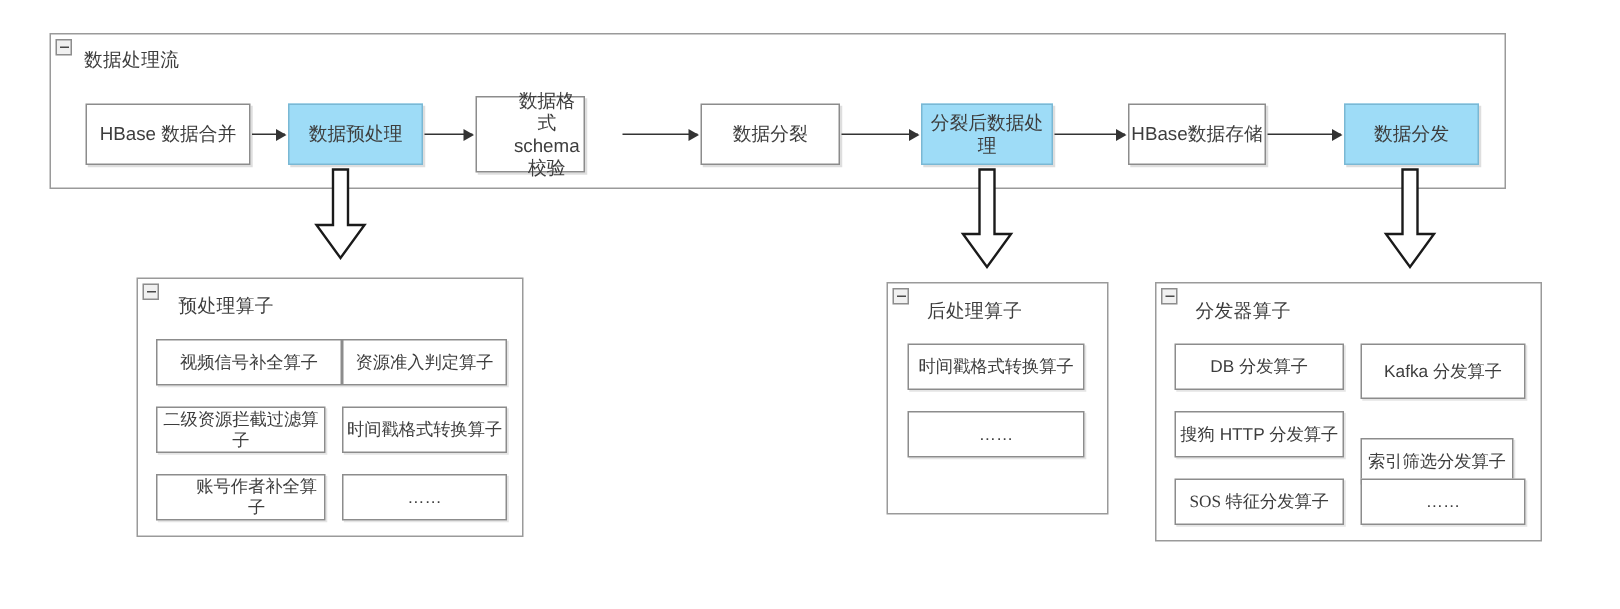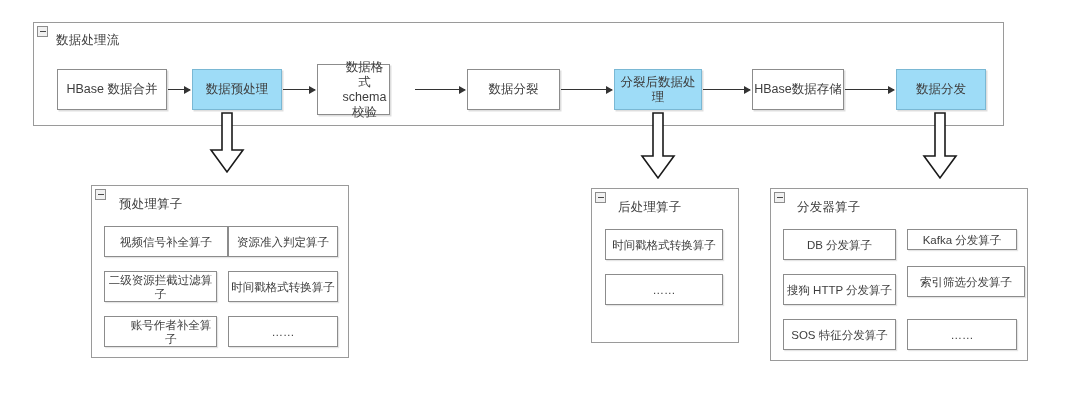--- a/index.html
+++ b/index.html
@@ -183,19 +183,19 @@
 <div class="obox" style="left:605px; top:229px; width:118px; height:31px;">时间戳格式转换算子</div>
 <div class="obox" style="left:605px; top:274px; width:118px; height:31px;">……</div>
 
 <div class="group-box" style="left:770px; top:188px; width:258px; height:173px;"></div>
 
 <div class="collapse-icon" style="left:774px; top:192px;"></div>
 
 <div class="group-title" style="left:797px; top:199px;">分发器算子</div>
 
 <div class="obox" style="left:783px; top:229px; width:113px; height:31px;">DB 分发算子</div>
-<div class="obox" style="left:907px; top:229px; width:110px; height:21px;">Kafka 分发算子</div>
+<div class="obox" style="left:907px; top:229px; width:110px; height:37px;">Kafka 分发算子</div>
 
 <div class="obox" style="left:783px; top:274px; width:113px; height:31px;">搜狗 HTTP 分发算子</div>
-<div class="obox" style="left:907px; top:266px; width:118px; height:31px;">索引筛选分发算子</div>
-
-<div class="obox" style="left:783px; top:319px; width:113px; height:31px;">SOS 特征分发算子</div>
+<div class="obox" style="left:907px; top:292px; width:102px; height:31px;">索引筛选分发算子</div>
+
+<div class="obox" style="left:783px; top:319px; width:113px; height:31px;font-family:Liberation Serif, serif;">SOS 特征分发算子</div>
 <div class="obox" style="left:907px; top:319px; width:110px; height:31px;">……</div>
 
 </body></html>

